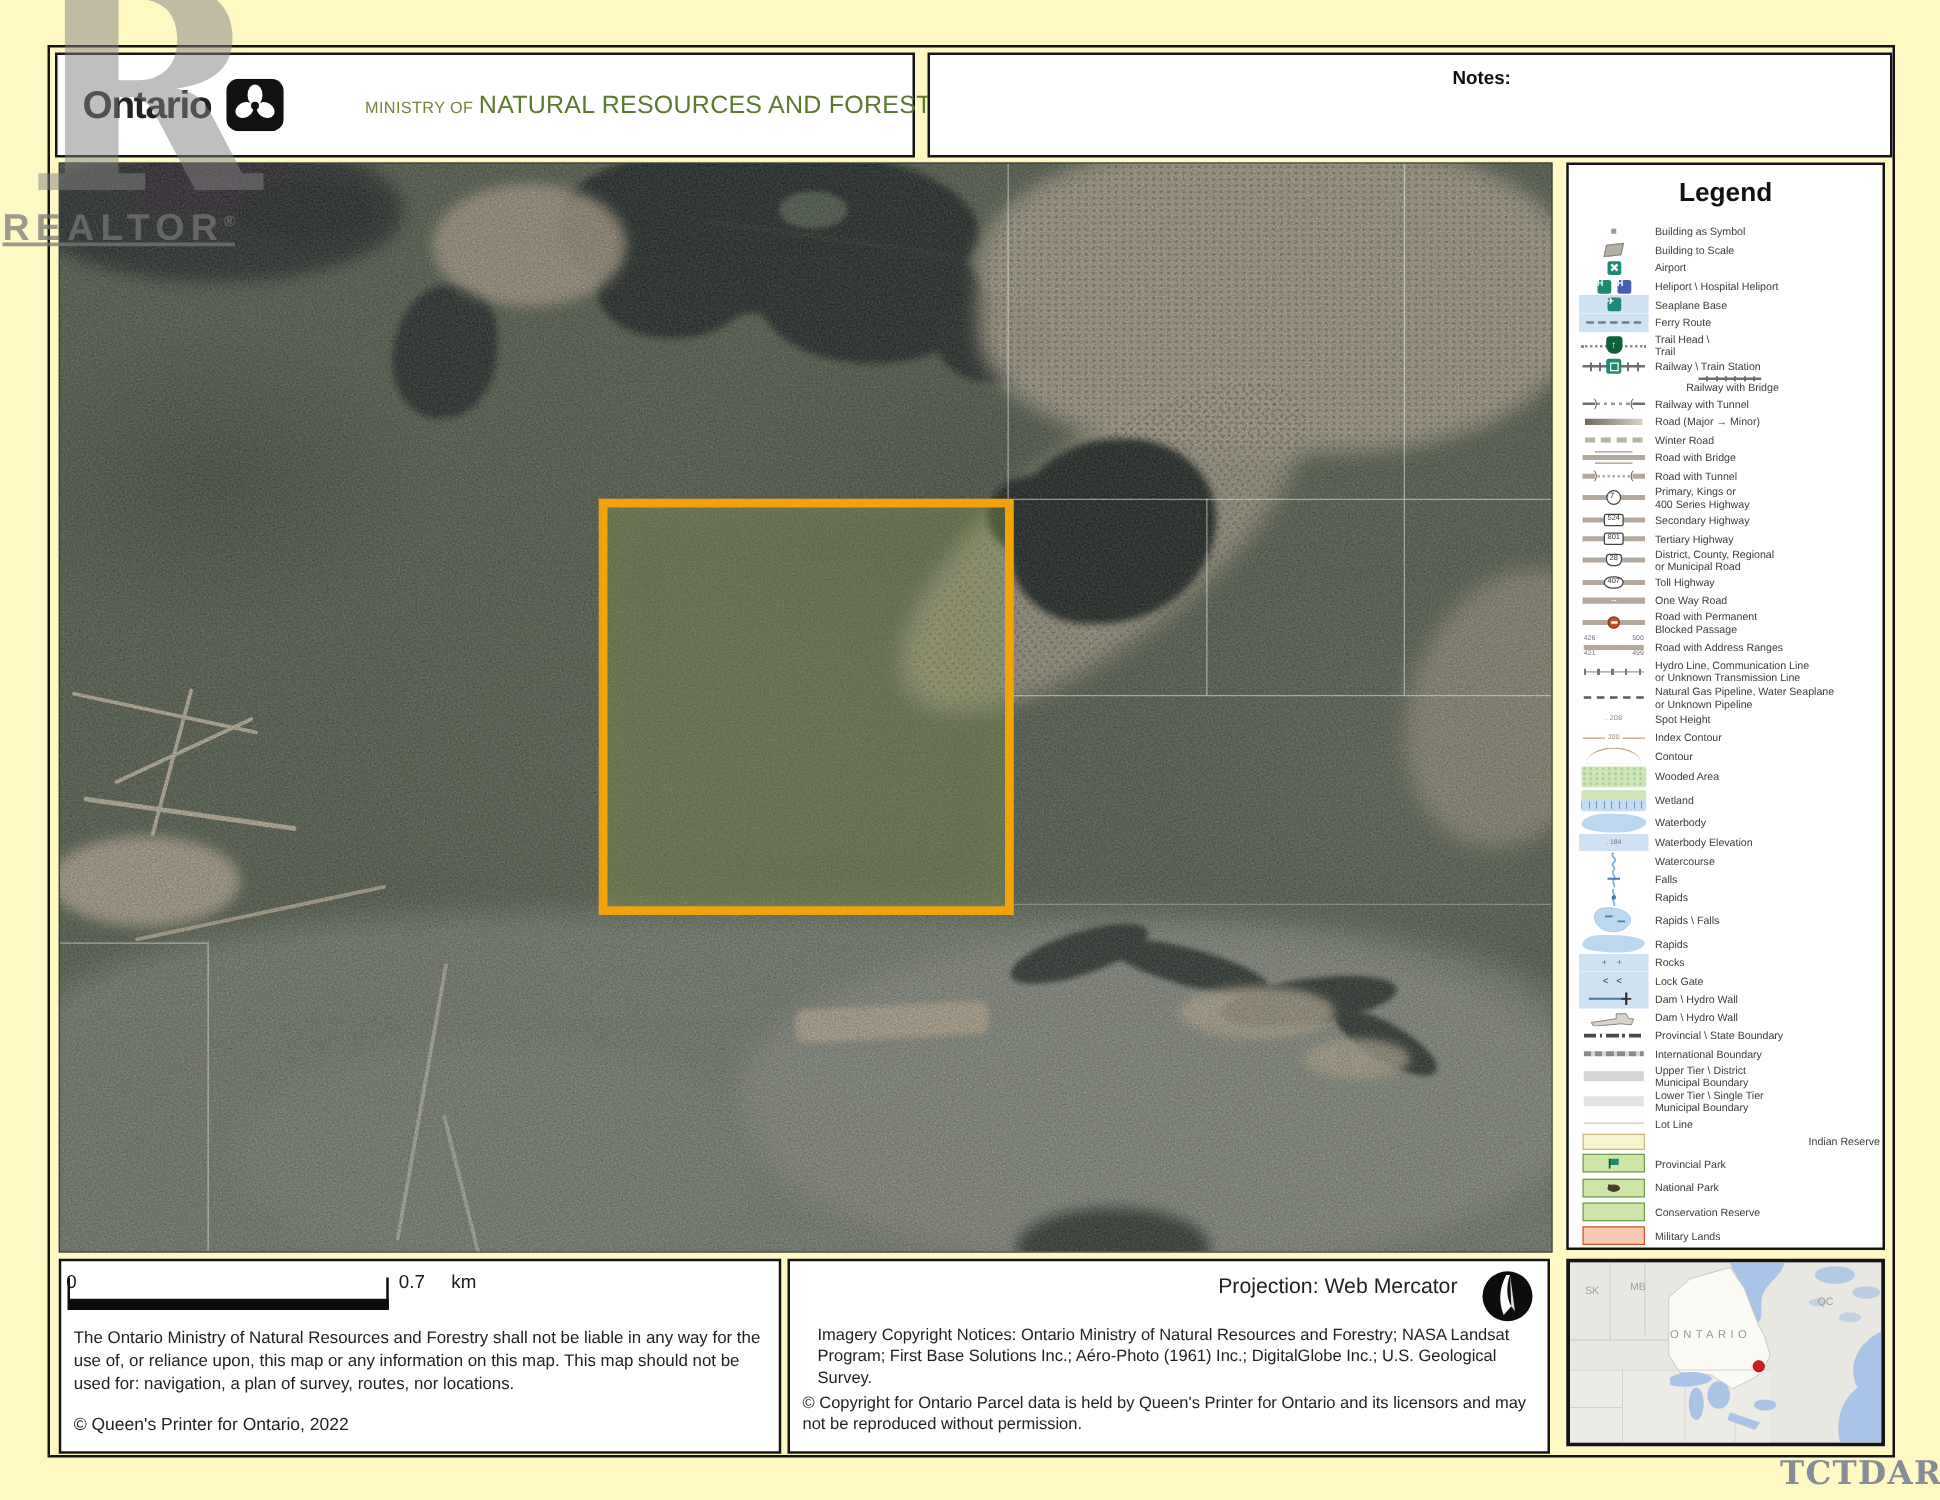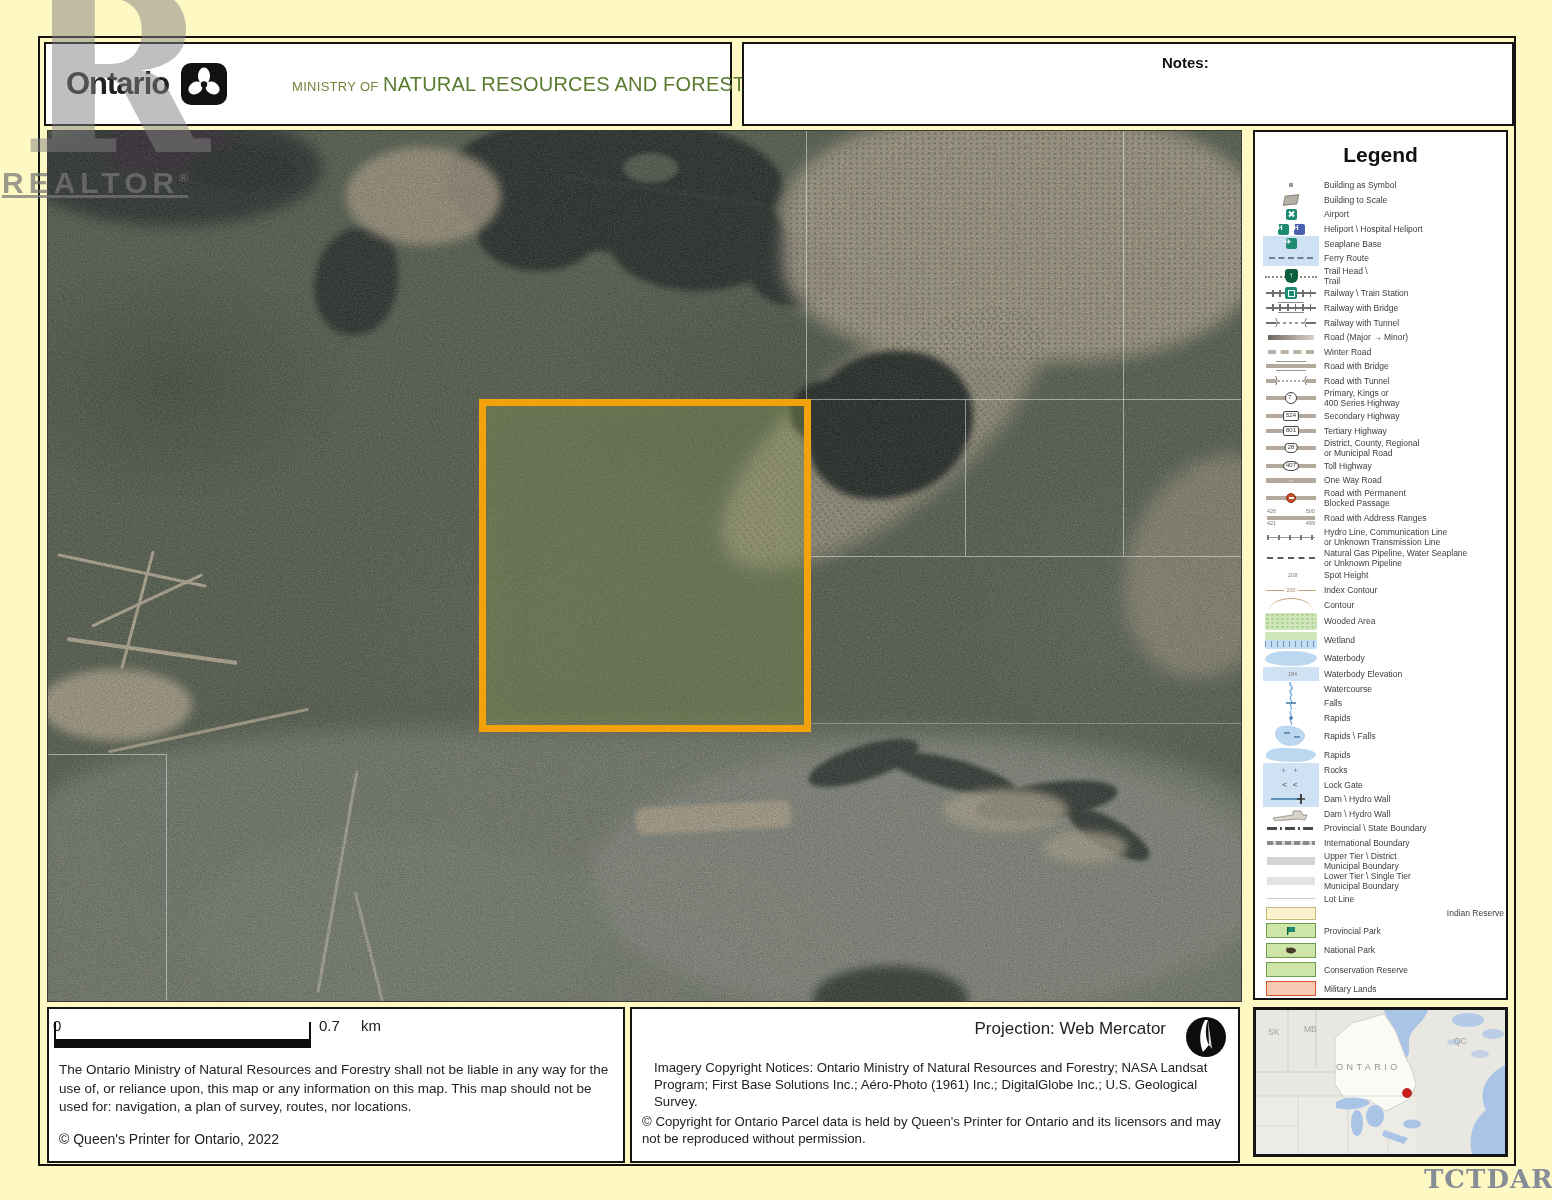--- a/index.html
+++ b/index.html
@@ -285,21 +285,21 @@
               <i class="rrticks"></i>
               <i class="sqic t" style="position:relative;width:12px;height:12px">
                 <u style="position:absolute;inset:2.5px;border:1px solid #fff"></u>
               </i>
             </span>
           </span>
           <div class="lg-tx">
             <div>Railway \ Train Station</div>
           </div>
         </div>
-        <div class="lg-row" style="height: 14.6px;">
+        <div class="lg-row" style="height: 14.6px; flex-direction: column;">
           <span class="lg-ic">
             <span class="relic">
               <i class="rrline"></i>
               <i class="rrticks"></i>
               <i style="position:absolute;left:15px;right:15px;top:50%;margin-top:-5.5px;border-top:1.5px solid #8a8a8a"></i>
               <i style="position:absolute;left:15px;right:15px;top:50%;margin-top:4px;border-top:1.5px solid #8a8a8a"></i>
             </span>
           </span>
           <div class="lg-tx">
             <div>Railway with Bridge</div>

